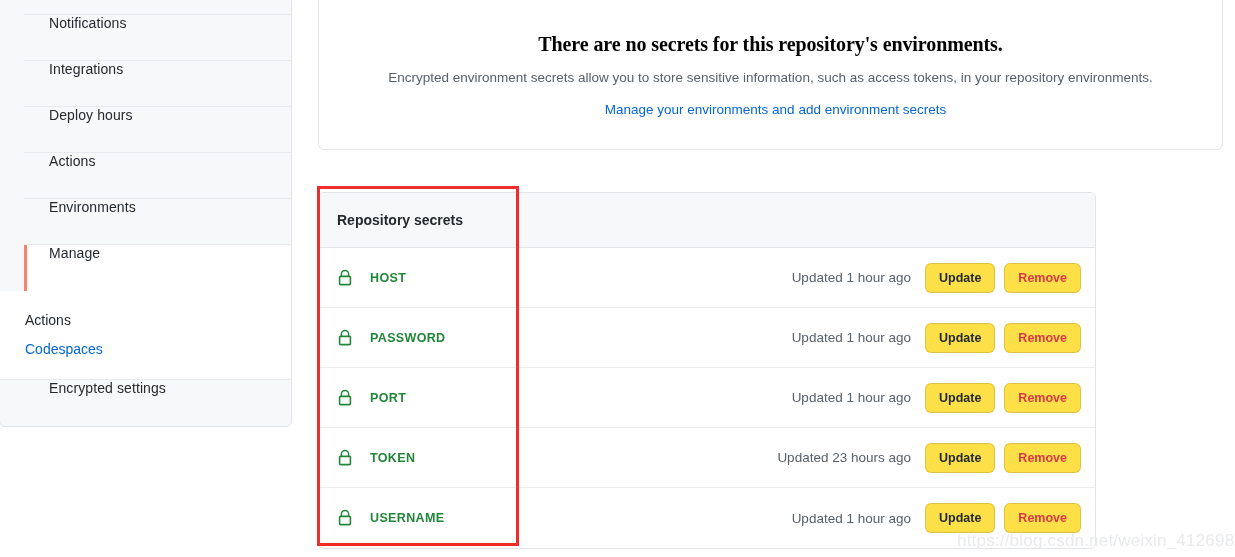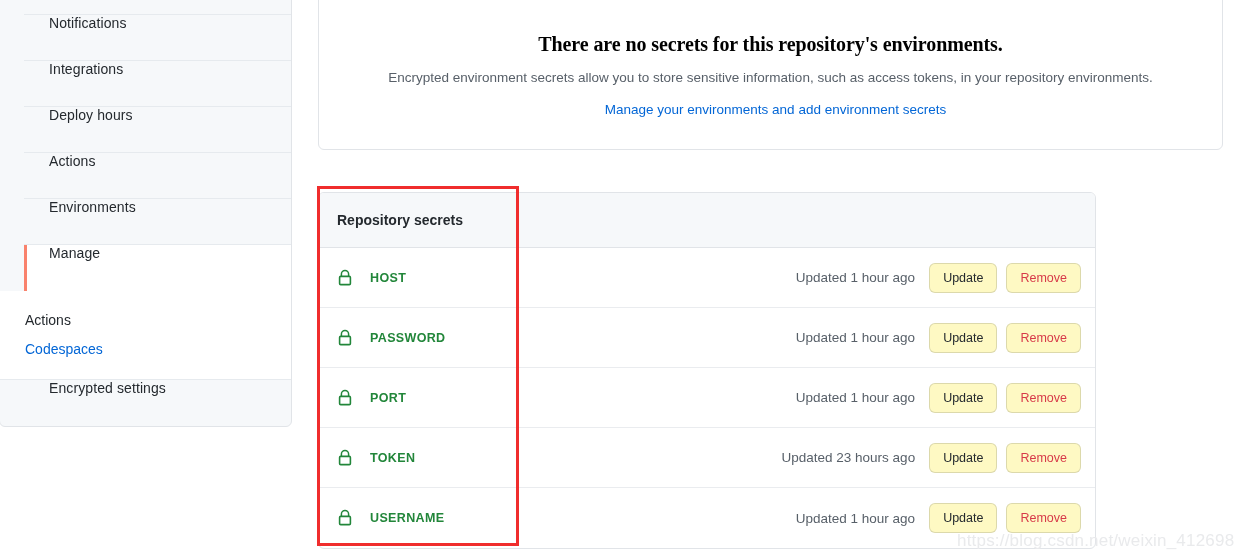--- a/index.html
+++ b/index.html
@@ -164,25 +164,25 @@
   .row-spacer { flex: 1 1 auto; }
   .updated {
     font-size: 13.5px;
     color: #586069;
     margin-right: 14px;
     white-space: nowrap;
   }
   .btn {
     font-family: "Liberation Sans", sans-serif;
     font-size: 12.5px;
-    font-weight: normal;
+    font-weight: bold;
     padding: 5px 13px;
     border: 1px solid rgba(27,31,35,0.15);
     border-radius: 6px;
-    background: #fef9c3;
+    background: #fde047;
     color: #24292e;
     cursor: pointer;
     line-height: 18px;
     white-space: nowrap;
   }
   .btn.danger { color: #d73a49; margin-left: 9px; }
 
   
   #annotation {
     position: absolute;

